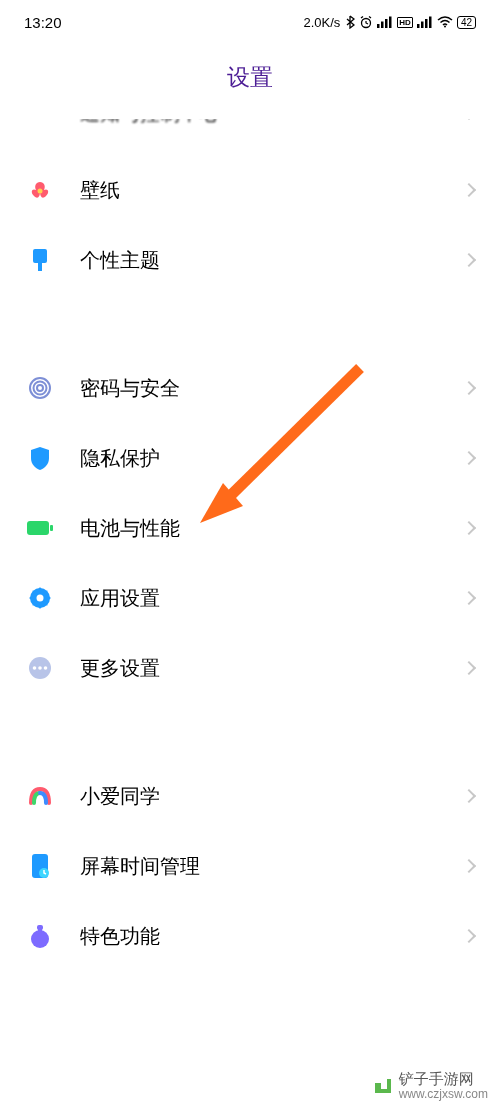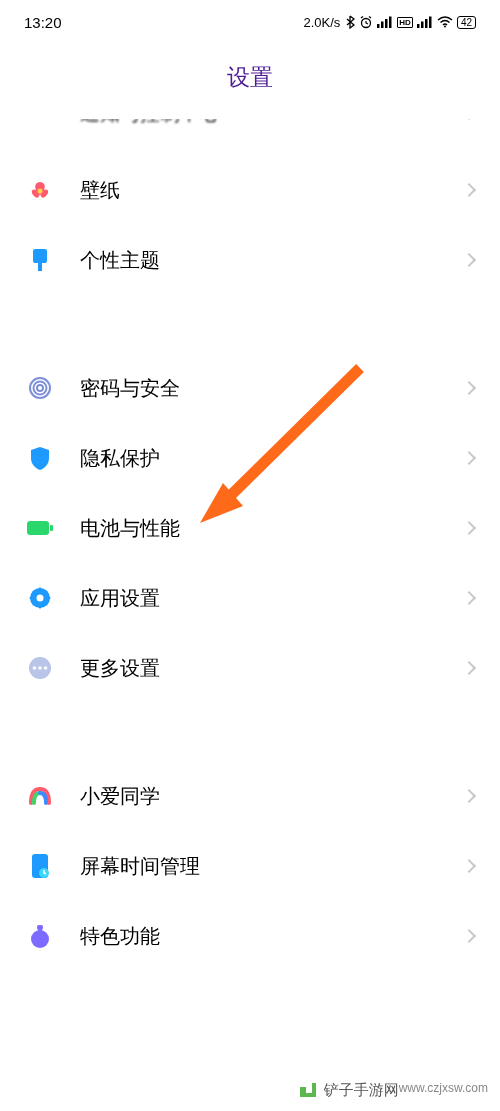--- a/index.html
+++ b/index.html
@@ -108,21 +108,21 @@
       background: rgba(255,255,255,0.7);
       padding: 2px 4px;
     }
     .watermark-logo {
       width: 22px;
       height: 22px;
       display: flex;
       align-items: center;
       justify-content: center;
     }
-    .watermark-text { display: flex; flex-direction: row; line-height: 1.1; }
+    .watermark-text { display: flex; flex-direction: column; line-height: 1.1; }
     .watermark-url { font-size: 12px; color: #888; }
   </style>
 </head>
 <body>
 
 <div class="status-bar">
   <span class="status-time">13:20</span>
   <div class="status-right">
     <span>2.0K/s</span>
     <div class="status-icons">

